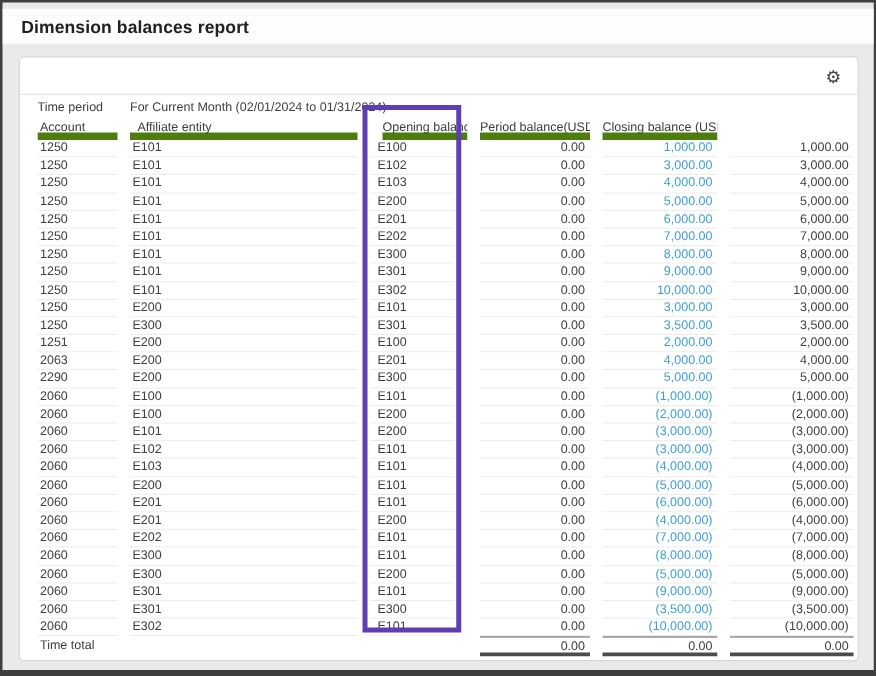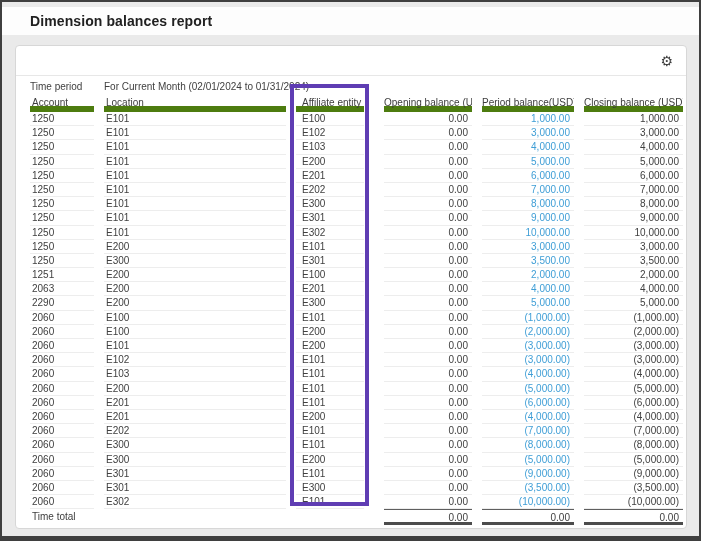--- a/index.html
+++ b/index.html
@@ -11,21 +11,21 @@
     border-bottom-width:5px;
     overflow:hidden;
     position:relative;
   }
   .titlebar {
     margin-top:5px;
     background:#fdfdfd;
     height:28px;
     display:flex;
     align-items:center;
-    padding-left:28px;
+    padding-left:15px;
   }
   .titlebar h1 {
     font-size:14px;
     font-weight:bold;
     color:#212121;
     letter-spacing:0.1px;
   }
   .card {
     margin:10px 12px 0 13px;
     background:#ffffff;
@@ -133,23 +133,20 @@
 
     <div class="grid-row row-filter">
       <div class="cell c-t">Time period</div>
       <div class="cell c-t filter-value">For Current Month (02/01/2024 to 01/31/2024)</div>
     </div>
 
     <div class="grid-row row-head">
       <div class="cell c-t">
           <span class="seg">Account</span>
         </div>
-      <div class="cell c-t">
-          <span class="seg">Location</span>
-        </div>
       <div class="cell c-a">
           <span class="seg">Affiliate entity</span>
         </div>
       <div class="cell c-n">
           <span class="seg">Opening balance (USD)</span>
         </div>
       <div class="cell c-n">
           <span class="seg">Period balance(USD)</span>
         </div>
       <div class="cell c-n">

